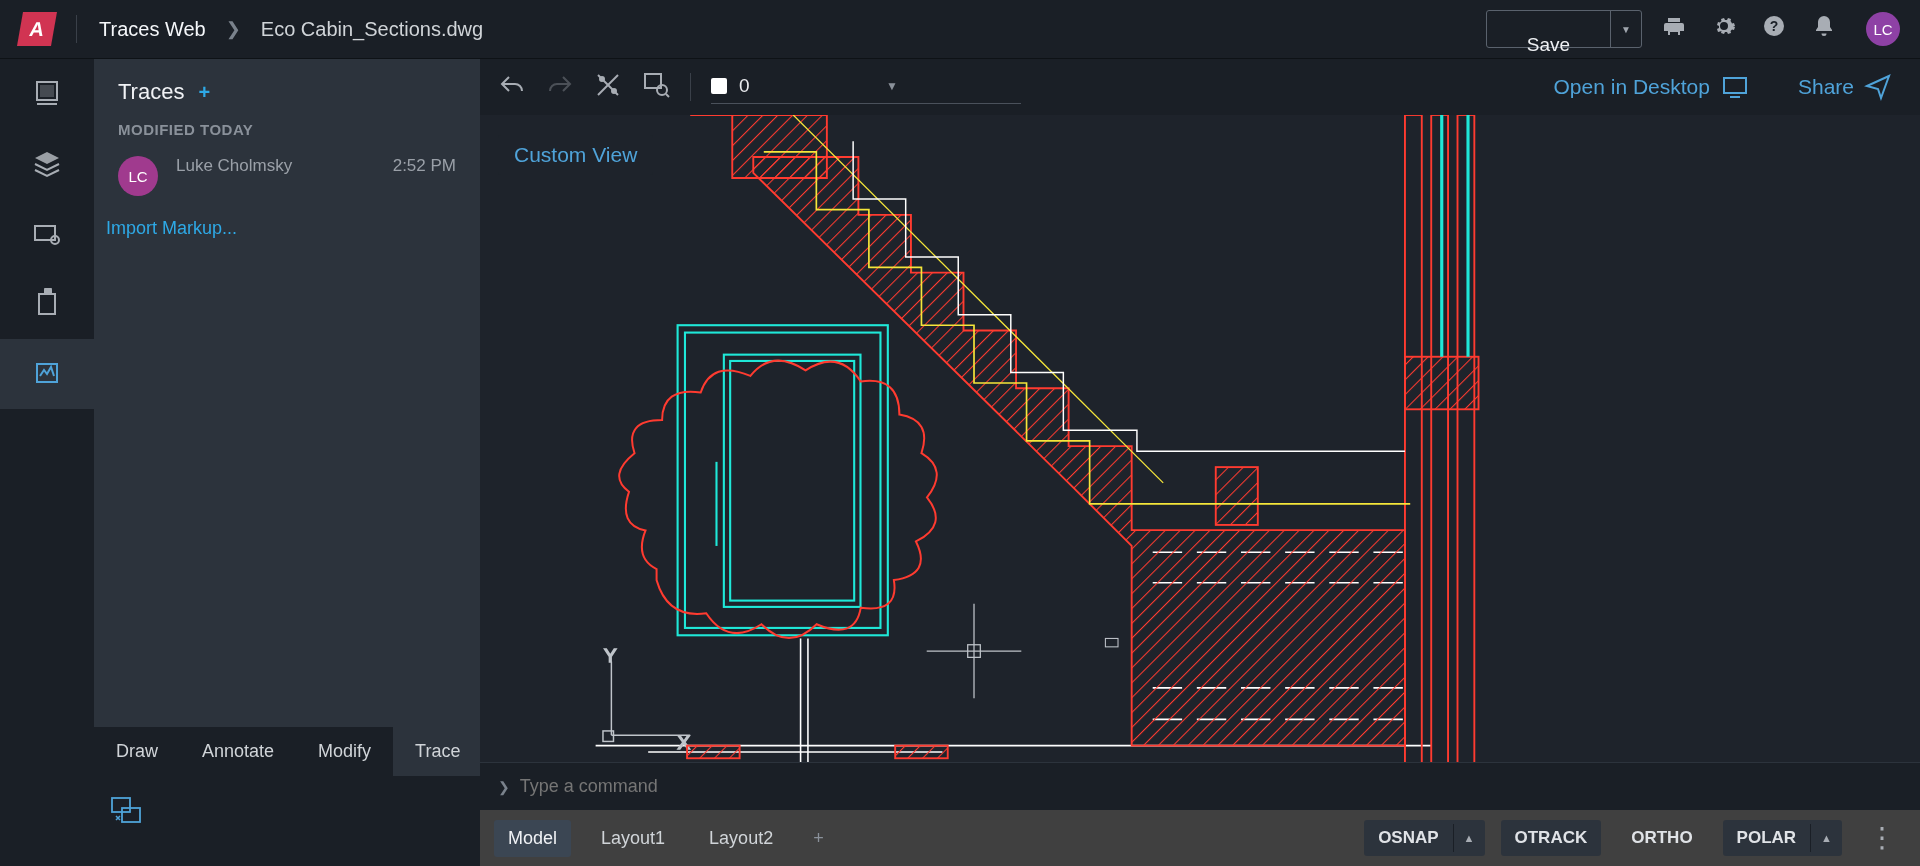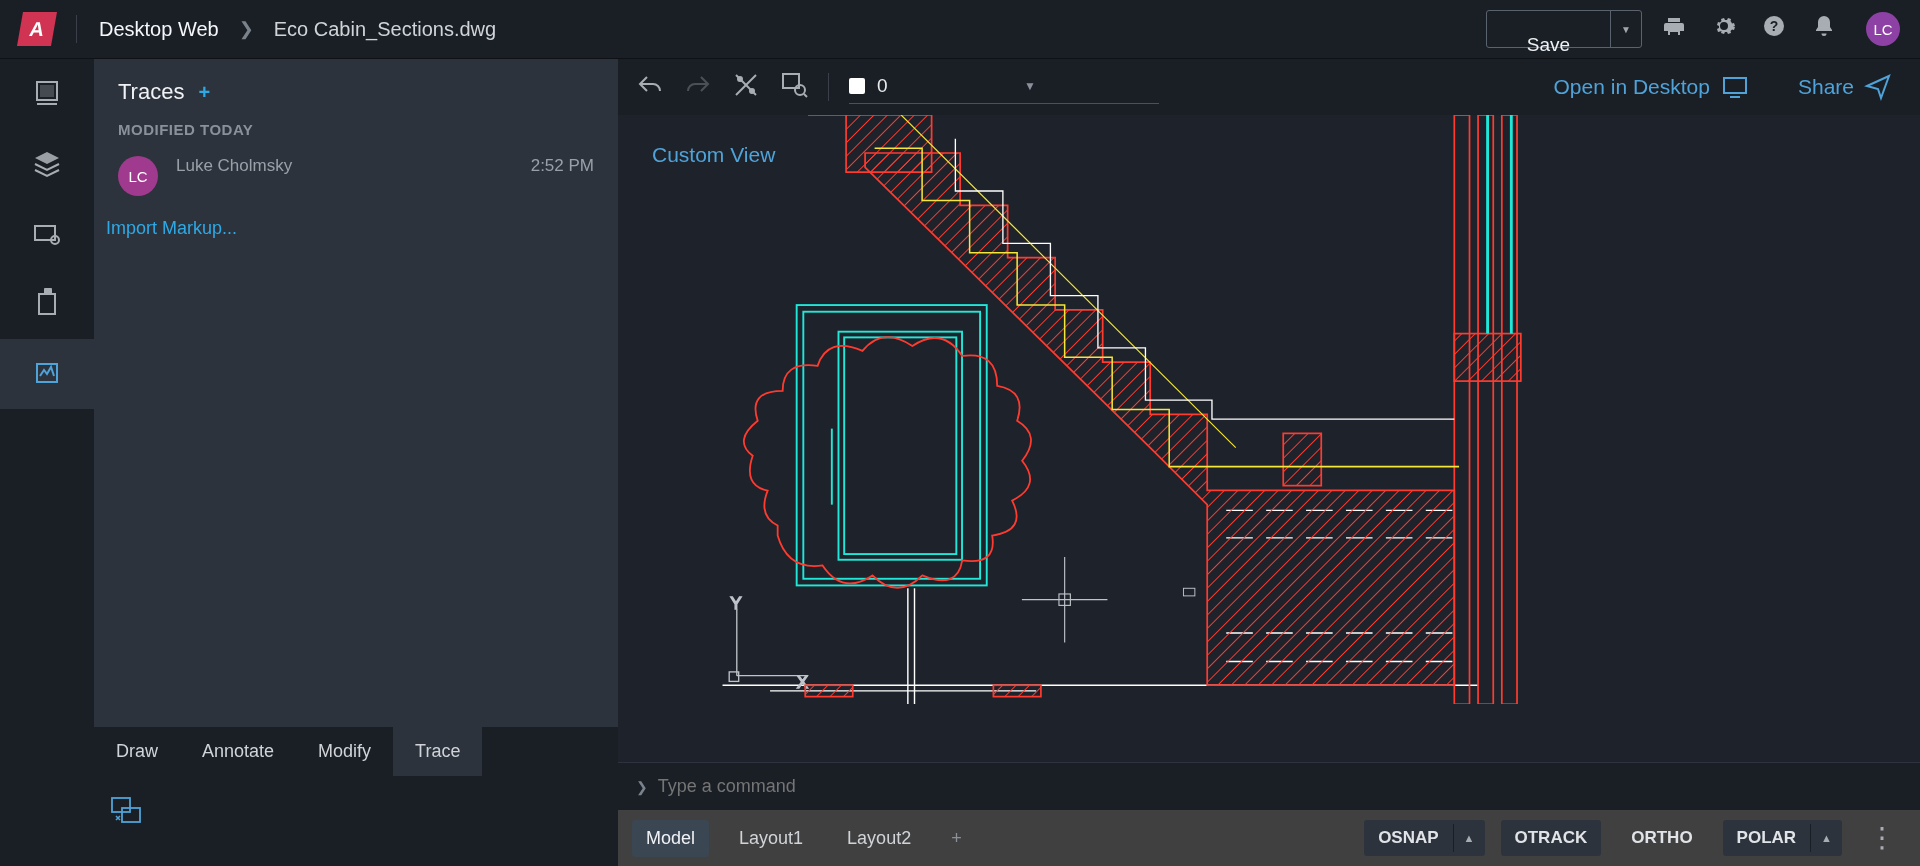--- a/index.html
+++ b/index.html
@@ -19,21 +19,21 @@
 .hdr-icon { color:#a8adb4; font-size:22px; padding:6px; cursor:pointer; }
 .avatar { width:34px; height:34px; border-radius:50%; background:#8e41a5; color:#fff; display:flex; align-items:center; justify-content:center; font-size:15px; font-weight:500; margin-left:10px;}
 
 
 .body { display:flex; height:807px; }
 .rail { width:94px; background:#1a1f26; display:flex; flex-direction:column;}
 .rail-item { height:70px; display:flex; align-items:center; justify-content:center; color:#a8adb4; cursor:pointer; }
 .rail-item.active { background:#2c333c; }
 .rail-item svg { width:32px; height:32px; }
 
-.side-panel { width:524px; background:#2c333c; display:flex; flex-direction:column; }
+.side-panel { width:386px; background:#2c333c; display:flex; flex-direction:column; }
 .panel-head { padding:20px 24px 8px; display:flex; align-items:center; gap:14px;}
 .panel-head h2 { font-size:22px; font-weight:400; color:#f0f2f5;}
 .plus { color:#2ea9e6; font-size:20px; font-weight:bold; cursor:pointer;}
 .sub-head { padding:8px 24px; font-size:15px; color:#8a919a; font-weight:600; letter-spacing:.5px;}
 .trace-item { display:flex; padding:10px 24px; gap:18px; align-items:flex-start; cursor:pointer;}
 .trace-item .av { width:40px; height:40px; border-radius:50%; background:#a03a8e; color:#fff; display:flex; align-items:center; justify-content:center; font-size:15px; flex-shrink:0;}
 .trace-item .meta { flex:1;}
 .trace-item .name { font-size:19px; color:#e8eaed; margin-bottom:4px;}
 .trace-item .row2 { display:flex; justify-content:space-between; font-size:17px; color:#9aa0a8;}
 .import-link { padding:12px 20px 0 12px; color:#2ea9e6; font-size:18px; cursor:pointer;}
@@ -76,21 +76,21 @@
 .snap .up { padding:8px 10px; border-left:1px solid #1a1f26; color:#a8adb4; font-size:11px;}
 .snap.plain { background:transparent;}
 .dots { color:#a8adb4; font-size:28px; padding:0 10px; cursor:pointer; line-height:0.5;}
 </style>
 </head>
 <body>
 
 <div class="header">
   <div class="logo">A</div>
   <div class="divider"></div>
-  <span class="crumb">Desktop Web</span>
+  <span class="crumb">Traces Web</span>
   <span class="chev">❯</span>
   <span class="crumb dim">Eco Cabin_Sections.dwg</span>
   <div class="spacer"></div>
   <div class="save-btn">
     <span class="lbl">Save</span>
     <span class="dd">▼</span>
   </div>
   <span class="hdr-icon"><svg width="24" height="24" viewBox="0 0 24 24" fill="currentColor">
         <path d="M6 4h12v4H6zM4 9h16a2 2 0 012 2v6h-4v4H6v-4H2v-6a2 2 0 012-2zm4 9v3h8v-3z"></path>
       </svg></span>

